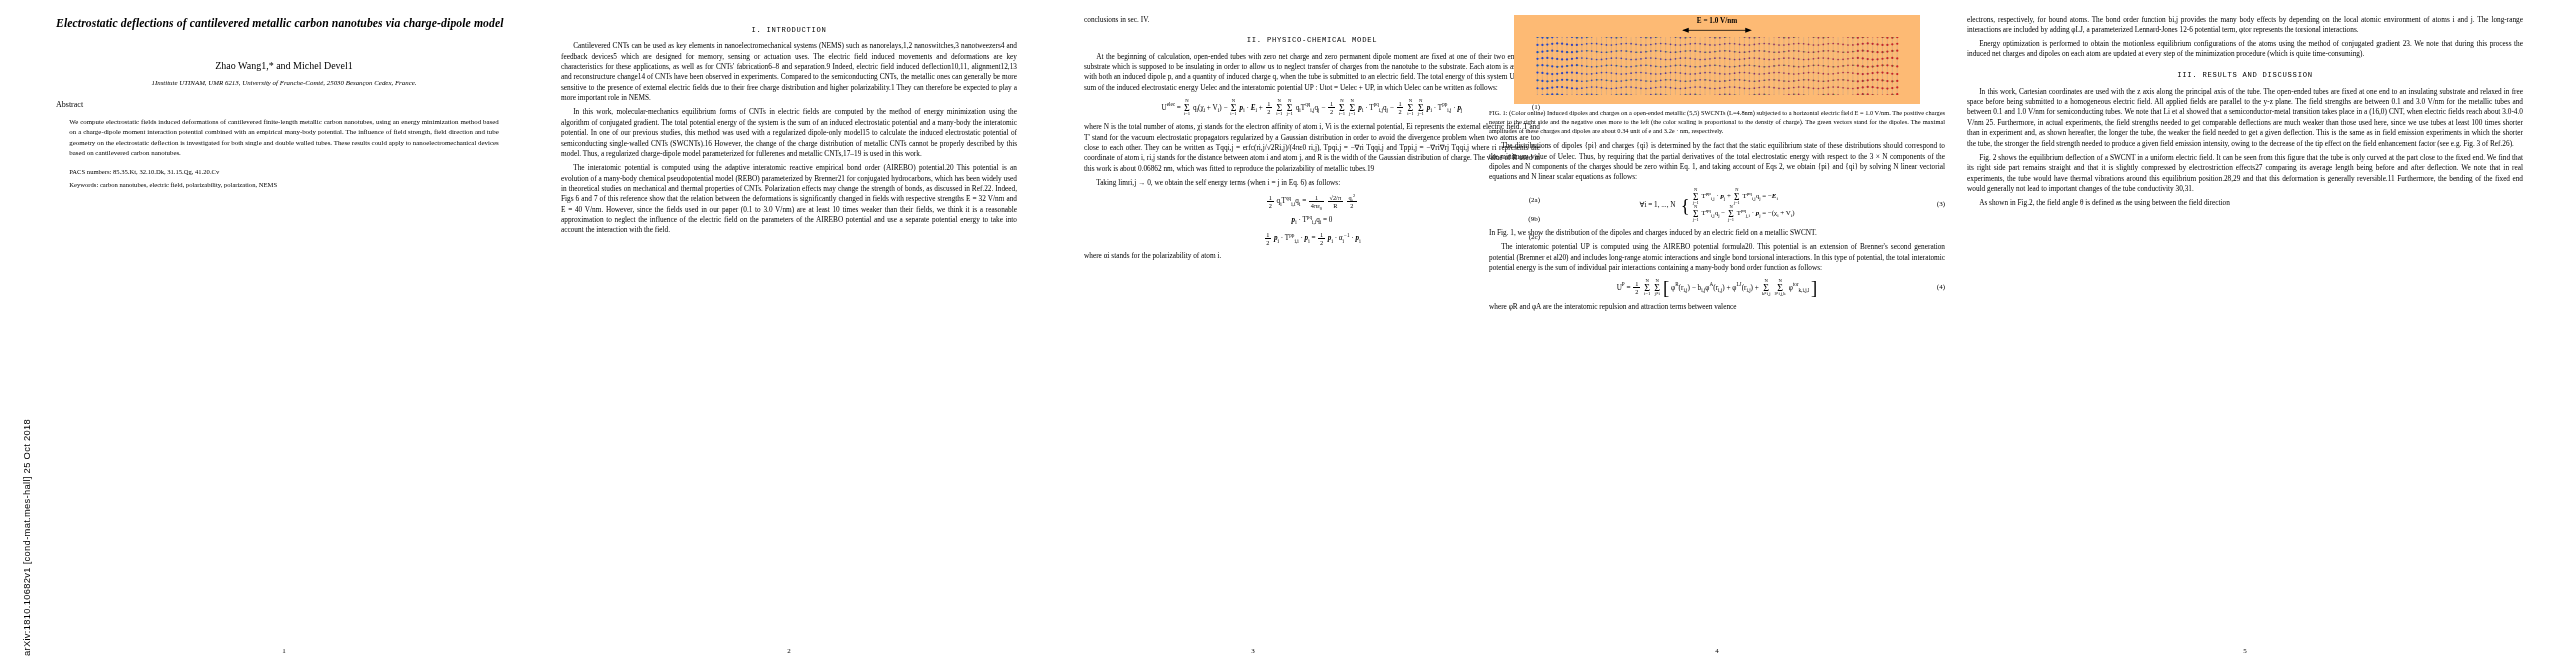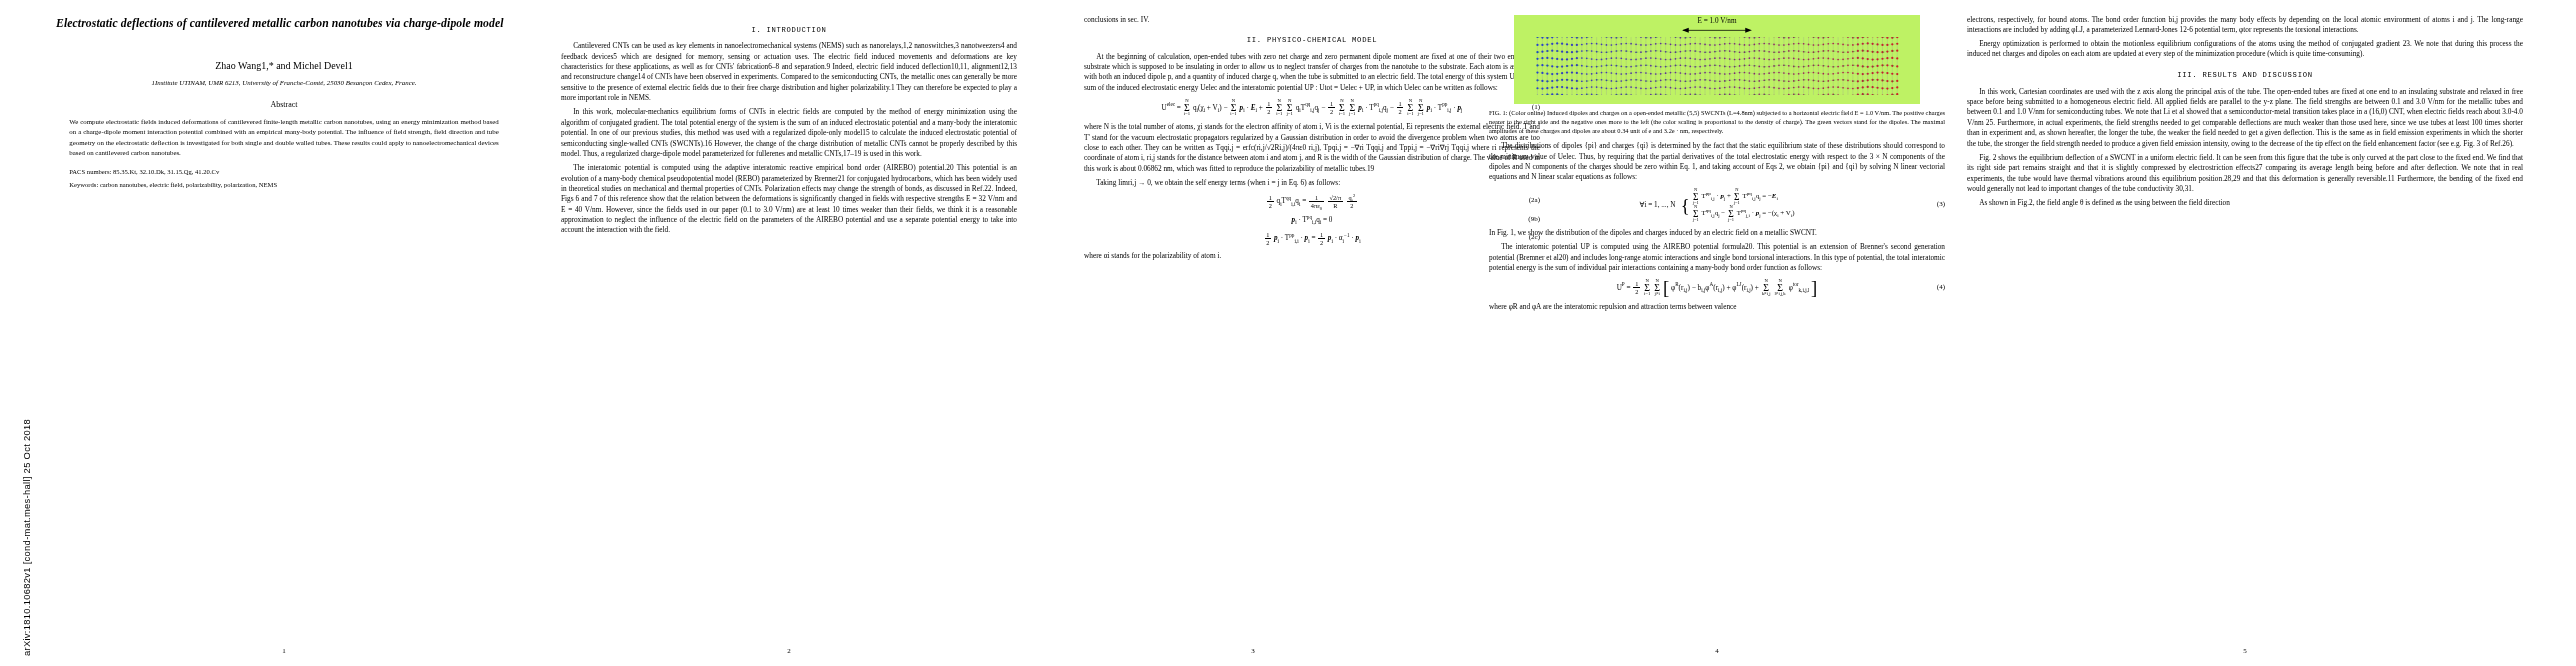--- a/index.html
+++ b/index.html
@@ -55,21 +55,21 @@
   }
   .affil{
     font-size:6.9px;
     font-style:italic;
     text-align:center;
     line-height:1.5;
     margin-bottom:11px;
   }
   .abs-head{
     font-size:8px;
-    text-align:center;
+    text-align:left;
     margin:5.6px 0 6.7px 0;
   }
   .abstract{
     font-size:6.9px;
     line-height:1.5;
     text-align:justify;
     margin:0 13.3px 9px 13.3px;
   }
   .pacs{
     font-size:6.6px;
@@ -151,21 +151,22 @@
 
   .figbox{
     width:100%;
     margin:0 0 5.6px 0;
   }
   .fig-img{
     position:relative;
     width:406px;
     height:89px;
     margin:0 auto 4.4px auto;
-    background:#bef264;
+    background:#fdba74;
+    font-weight:bold;
   }
   .fig-field-label{
     position:absolute;
     left:50%;
     transform:translateX(-50%);
     top:1.1px;
     font-size:7.2px;
     white-space:nowrap;
   }
   .fig-arrow{

